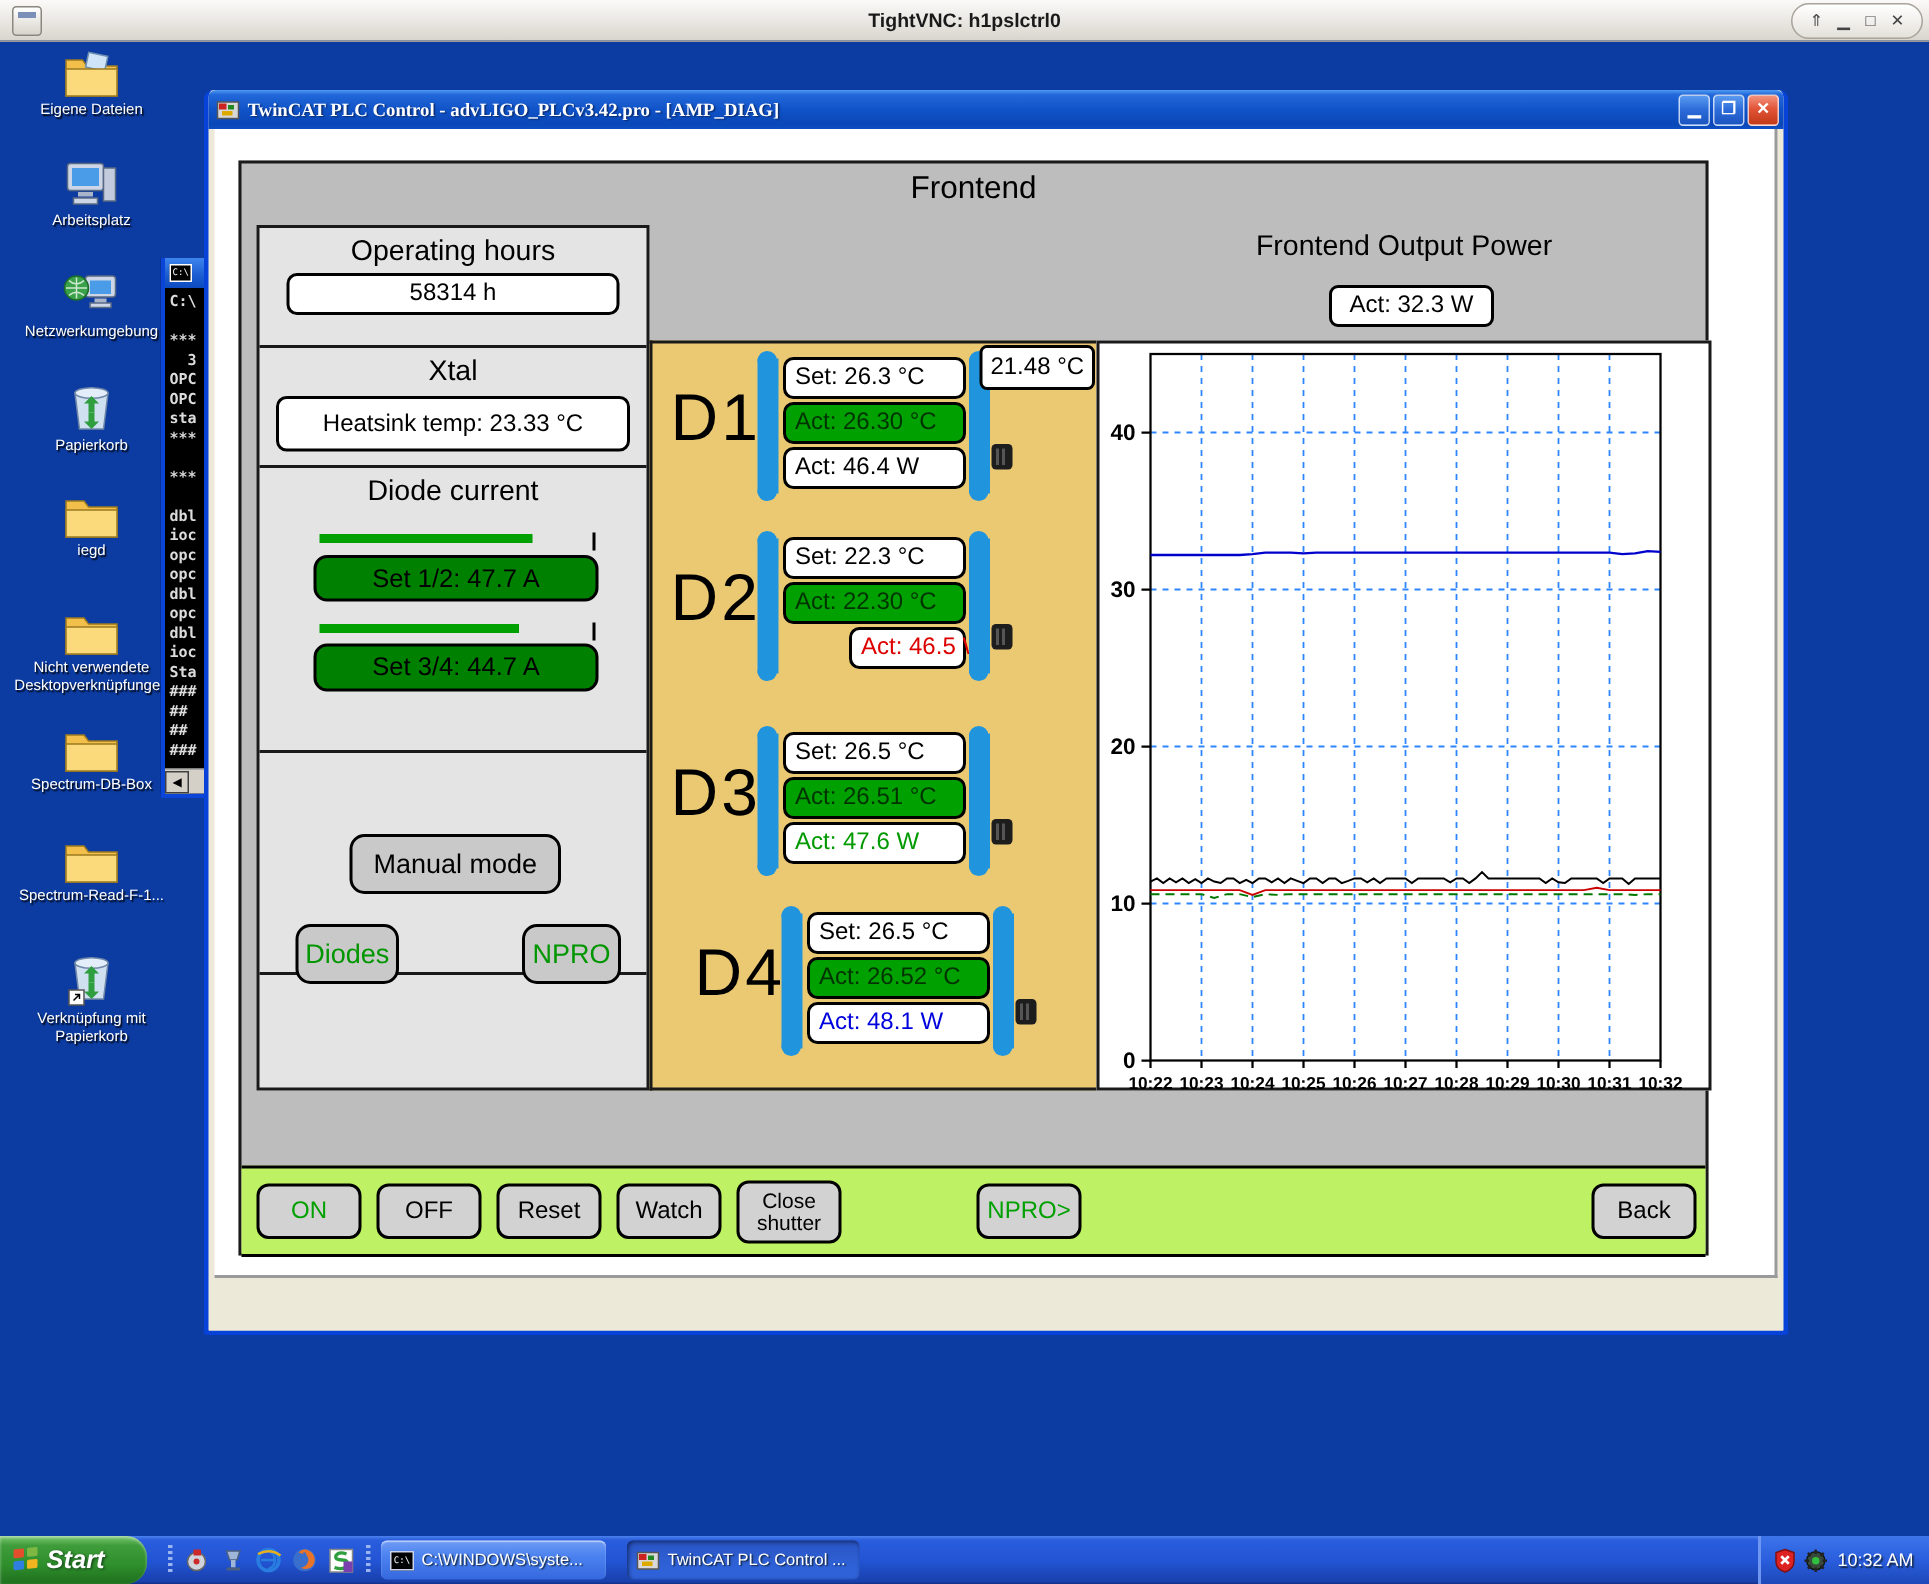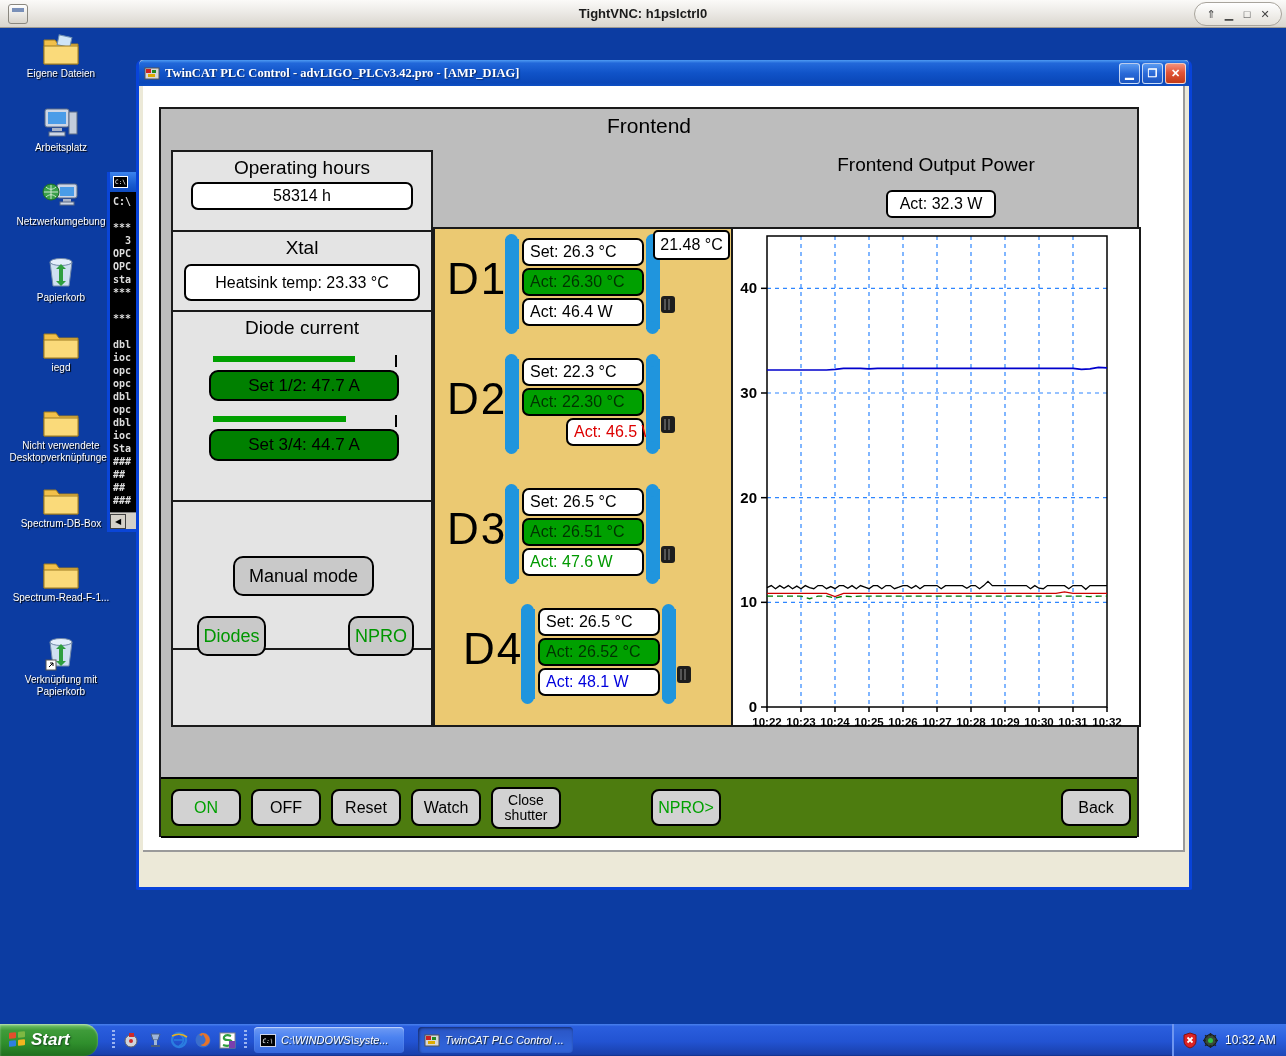--- a/index.html
+++ b/index.html
@@ -94,38 +94,38 @@
   .d-connector::before{content:"";position:absolute;left:3px;top:3px;width:2px;height:11px;background:#555;}
   .d-connector::after{content:"";position:absolute;left:7px;top:3px;width:2px;height:11px;background:#555;}
   .amp-temp{position:absolute;left:492px;top:121px;width:77px;height:30px;background:#fff;border:2px solid #000;
     border-radius:5px;display:flex;align-items:center;justify-content:center;font-size:16px;z-index:5;}
 
   
   .chartbox{position:absolute;left:570px;top:118px;width:410px;height:500px;background:#fff;border:2px solid #1a1a1a;}
   .chartbox svg{position:absolute;left:0;top:0;}
 
   
-  .toolbar{position:absolute;left:0;right:0;top:668px;height:61px;background:#4d7c0f;
+  .toolbar{position:absolute;left:0;right:0;top:668px;height:61px;background:#bef264;
     border-top:2px solid #000;border-bottom:2px solid #000;}
   .tbtn{position:absolute;top:10px;height:37px;width:70px;background:#d2d2d2;border:2px solid #000;border-radius:8px;
     display:flex;align-items:center;justify-content:center;font-size:16px;color:#000;cursor:pointer;text-align:center;line-height:15px;}
 
   
   .taskbar{position:absolute;left:0;bottom:0;width:1286px;height:32px;z-index:10;
     background:linear-gradient(180deg,#4a82ee 0%,#2a5ede 8%,#2253d2 55%,#1940ac 95%,#122f86 100%);}
   .startbtn{position:absolute;left:0;top:0;height:32px;width:98px;border-radius:0 14px 14px 0;cursor:pointer;
     background:linear-gradient(180deg,#79c66f 0%,#3f9c3a 20%,#2f8f2c 60%,#1f6f1e 100%);
     box-shadow:inset 0 1px 2px rgba(255,255,255,.5);display:flex;align-items:center;padding-left:8px;gap:5px;}
   .startbtn span{color:#fff;font-size:17px;font-weight:bold;font-style:italic;text-shadow:1px 1px 2px #14421a;}
   .ql{position:absolute;top:4px;width:22px;height:24px;display:flex;align-items:center;justify-content:center;cursor:pointer;}
   .ql-sep{position:absolute;top:6px;width:3px;height:20px;
     background:repeating-linear-gradient(180deg,#9ab4f0 0 2px,transparent 2px 4px);}
   .taskbtn{position:absolute;top:3px;height:26px;border-radius:4px;display:flex;align-items:center;gap:5px;
     padding:0 6px;color:#fff;font-size:11px;cursor:pointer;white-space:nowrap;overflow:hidden;
-    text-shadow:1px 1px 1px #123;font-style:italic;}
+    text-shadow:1px 1px 1px #123;}
   .taskbtn.lit{background:linear-gradient(180deg,#6f9bf4 0%,#4b82f0 40%,#3568de 100%);box-shadow:inset 0 1px 1px rgba(255,255,255,.6);}
   .taskbtn.pressed{background:linear-gradient(180deg,#2a55c4 0%,#2f62d8 70%);box-shadow:inset 1px 1px 3px rgba(0,0,20,.55);}
   .mini-console{width:16px;height:13px;background:#000;border:1px solid #cdd4ea;color:#fff;font-size:6px;line-height:11px;
     text-align:center;font-family:"DejaVu Sans Mono",monospace;flex:0 0 16px;}
   .tray{position:absolute;right:0;top:0;height:32px;width:114px;display:flex;align-items:center;gap:4px;padding-left:8px;
     background:linear-gradient(180deg,#3d74ea 0%,#2a5ede 50%,#1d48b8 100%);border-left:2px solid #6f96f0;}
   .tray-time{color:#fff;font-size:12px;margin-left:2px;text-shadow:1px 1px 1px #123;}
 </style>
 </head>
 <body>

